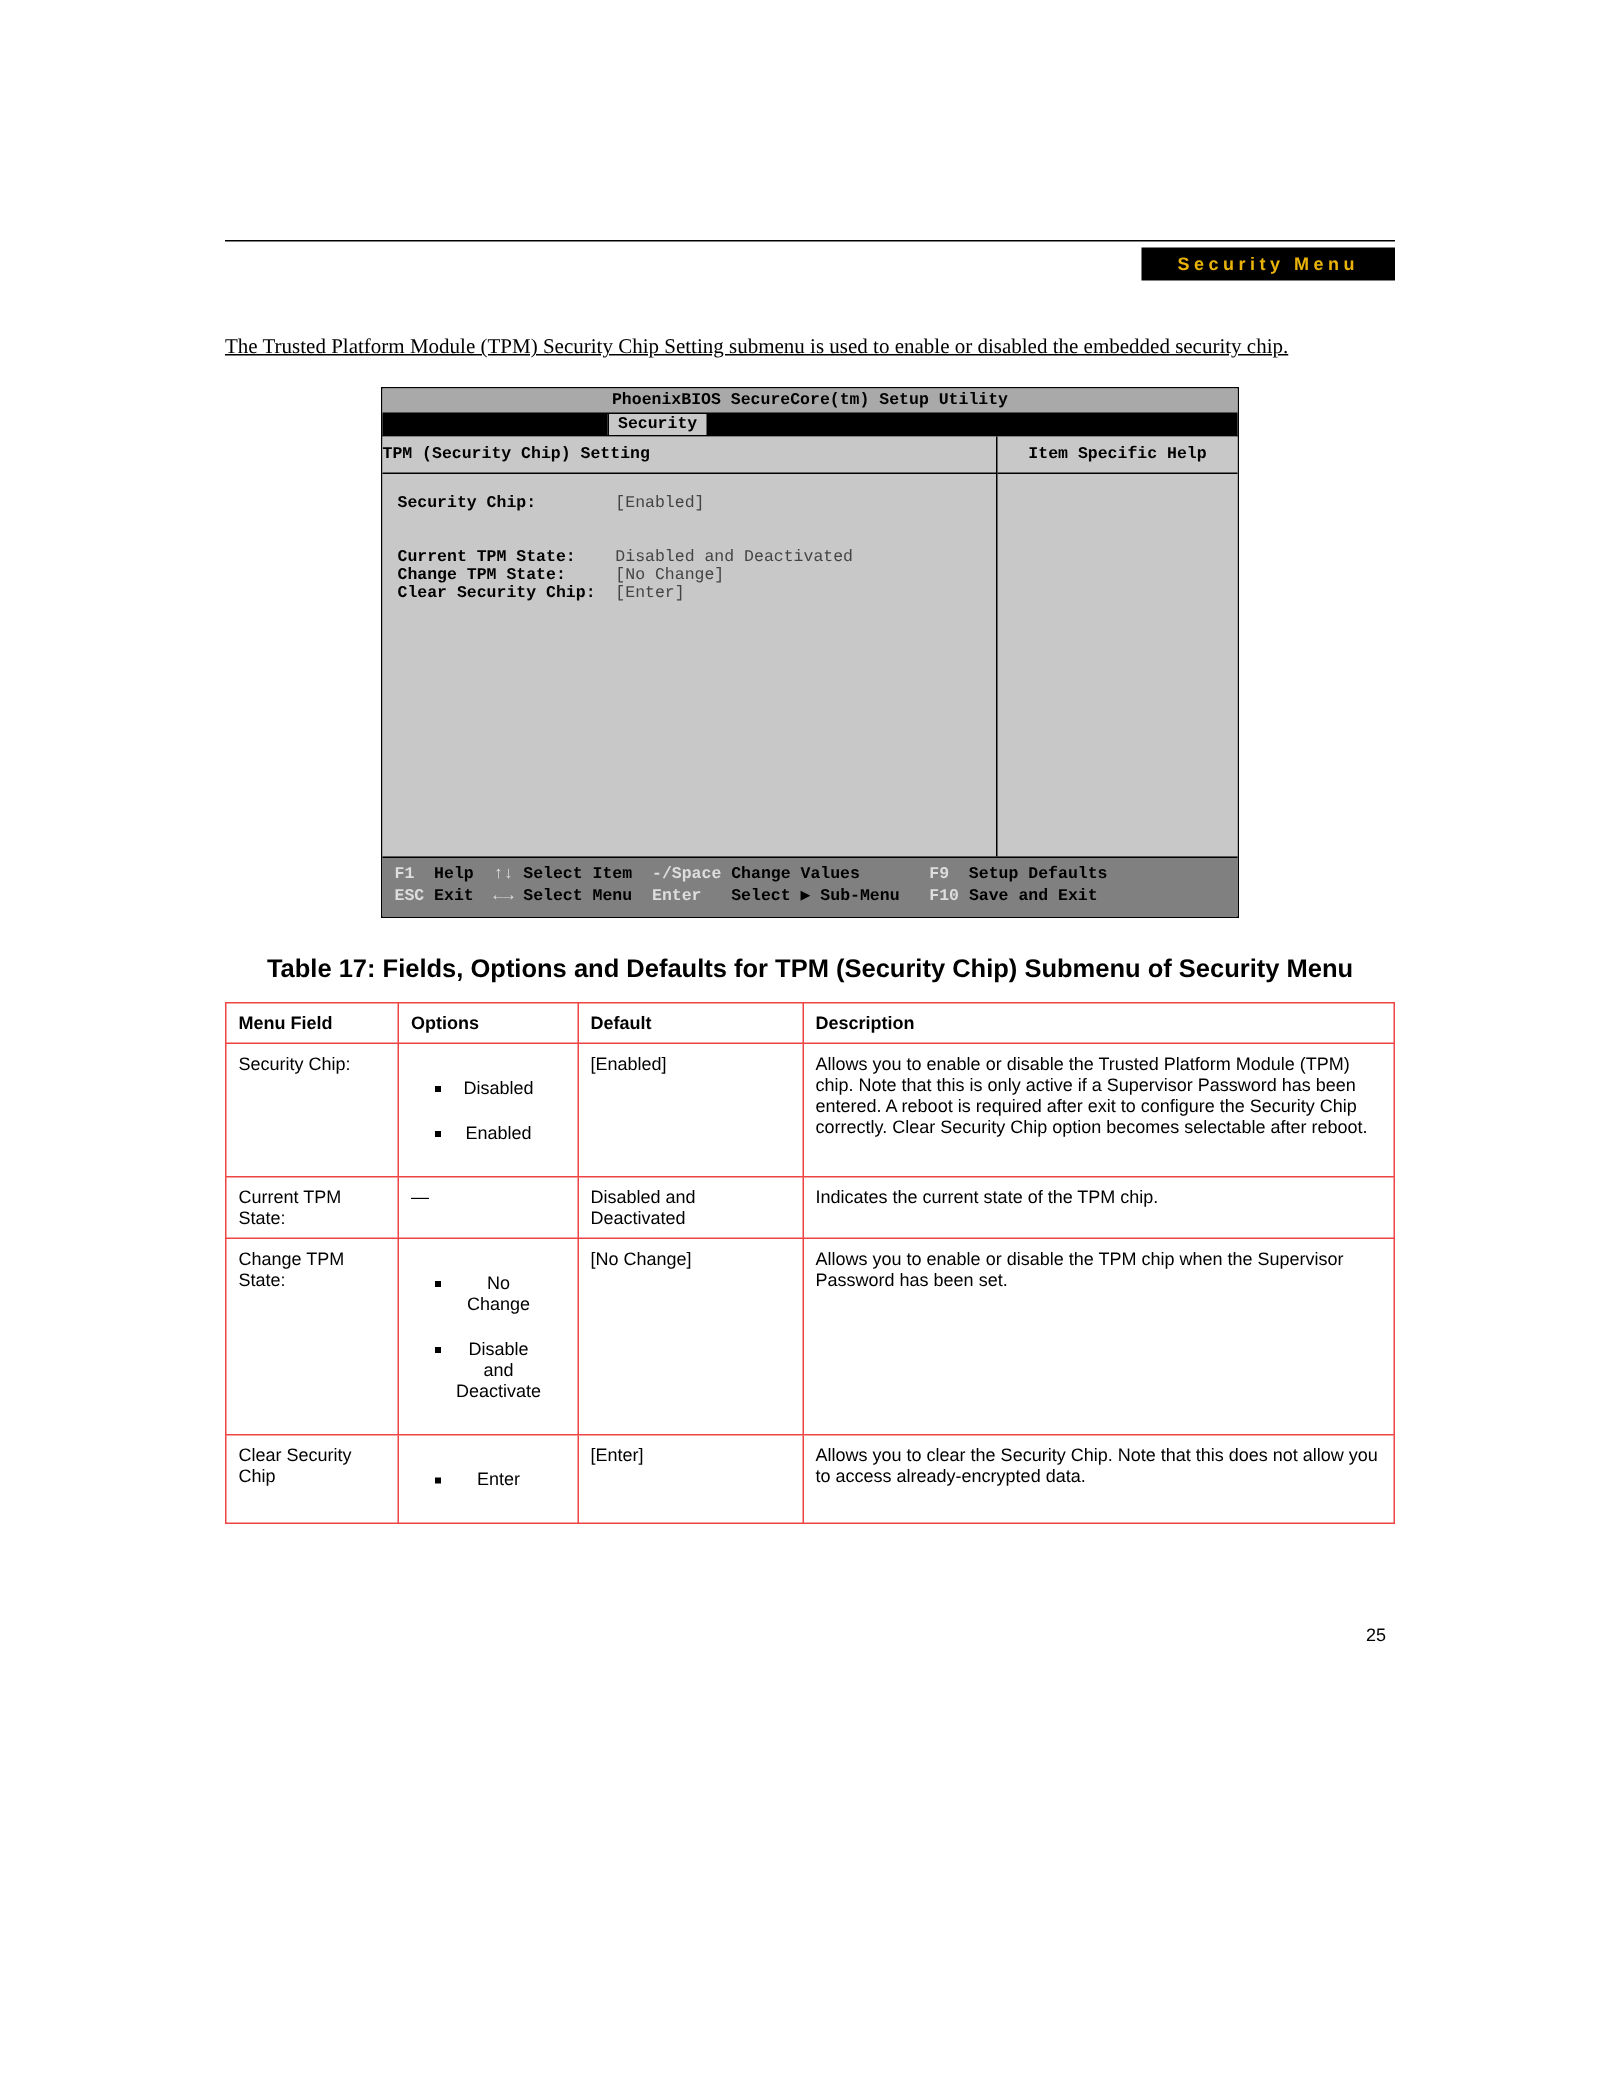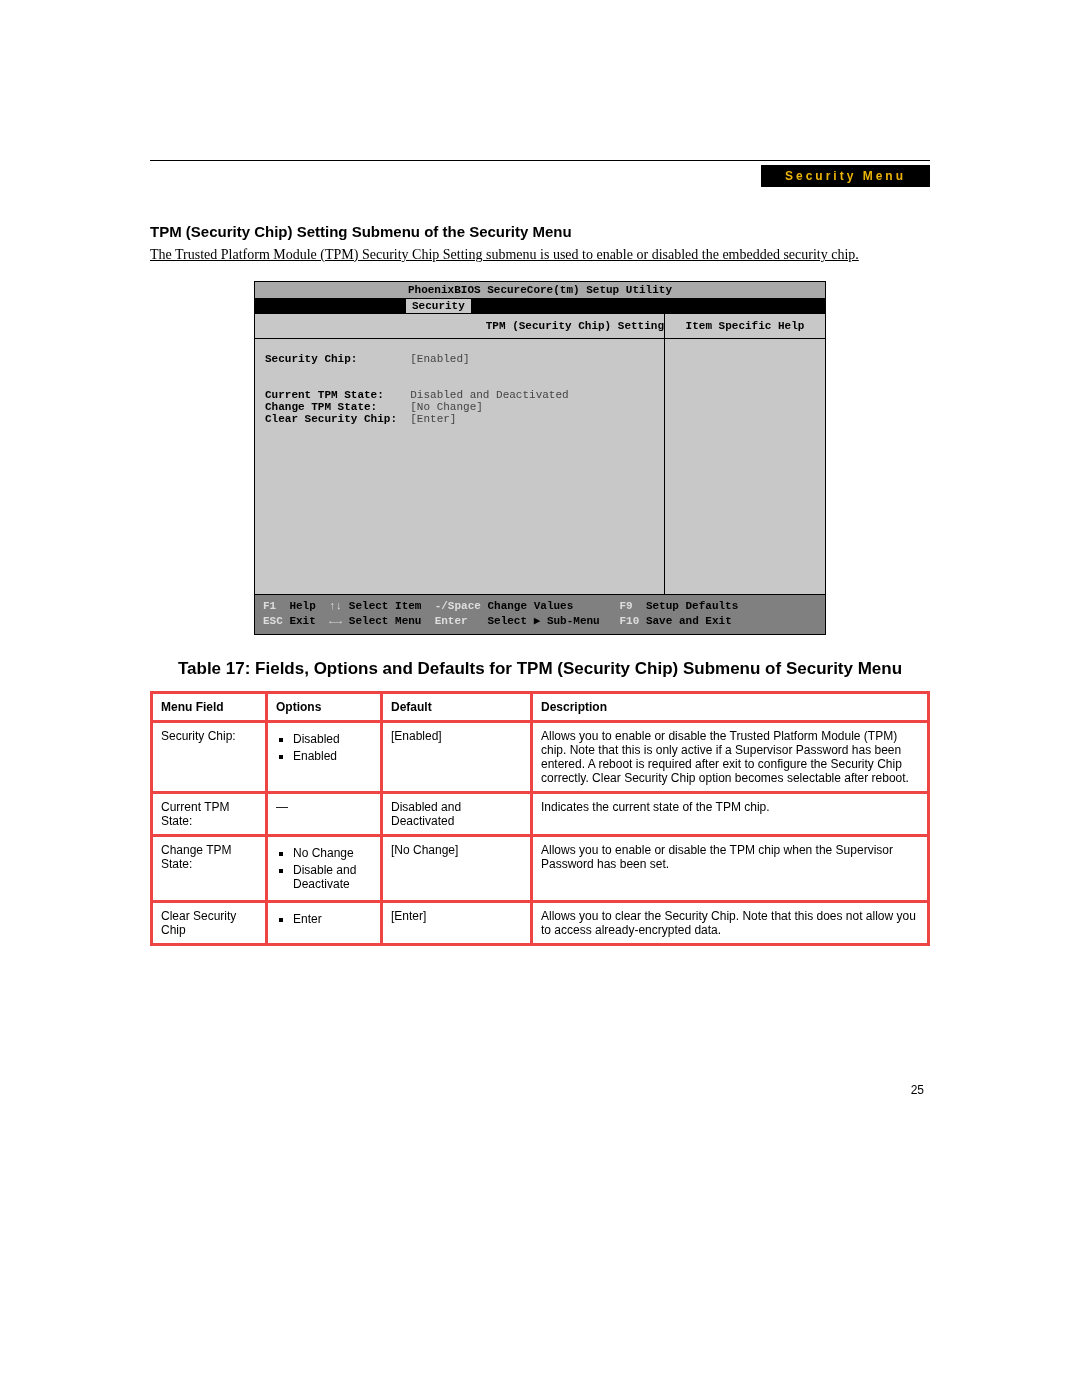--- a/index.html
+++ b/index.html
@@ -82,21 +82,21 @@
     background: #c8c8c8;
     height: 280px;
   }
   .bios-left {
     flex: 1;
     border-right: 1px solid #000;
     display: flex;
     flex-direction: column;
   }
   .bios-left-top {
-    text-align: right;
+    text-align: left;
     font-weight: bold;
     padding: 6px 0;
     border-bottom: 1px solid #000;
   }
   .bios-left-content {
     padding: 14px 10px;
     white-space: pre;
     color: #444;
   }
   .bios-left-content .label { color: #000; font-weight: bold; }
@@ -137,56 +137,55 @@
   }
 
   
   table.fields {
     width: 100%;
     border-collapse: collapse;
     font-family: Arial, Helvetica, sans-serif;
     font-size: 12px;
   }
   table.fields th, table.fields td {
-    border: 3px solid #ef4444;
+    border: 1px solid #ef4444;
     padding: 6px 8px;
     text-align: left;
     vertical-align: top;
   }
   table.fields th {
     font-weight: bold;
   }
   table.fields col.c1 { width: 115px; }
   table.fields col.c2 { width: 115px; }
   table.fields col.c3 { width: 150px; }
   ul.opts {
     margin: 0;
     padding-left: 14px;
     list-style: square;
   }
-  ul.opts li { margin: 3px; padding: 0; }
+  ul.opts li { margin: 16px; padding: 0; text-align: center; }
 
   .page-num {
     position: absolute;
     right: 156px;
     bottom: 300px;
     font-family: Arial, Helvetica, sans-serif;
     font-size: 12px;
   }
 </style>
 </head>
 <body>
 
 <div class="page">
   <div class="top-rule"></div>
   <div class="header-row">
     <div class="header-badge">Security Menu</div>
   </div>
 
-  <h2 class="section-title">TPM (Security Chip) Setting Submenu of the Security Menu</h2>
   <p class="intro">The Trusted Platform Module (TPM) Security Chip Setting submenu is used to enable or disabled the embedded security chip.</p>
 
   <div class="bios">
     <div class="bios-title">PhoenixBIOS SecureCore(tm) Setup Utility</div>
     <div class="bios-tabs">
       <div class="bios-tab-active">Security</div>
     </div>
     <div class="bios-body">
       <div class="bios-left">
         <div class="bios-left-top">TPM (Security Chip) Setting</div>

